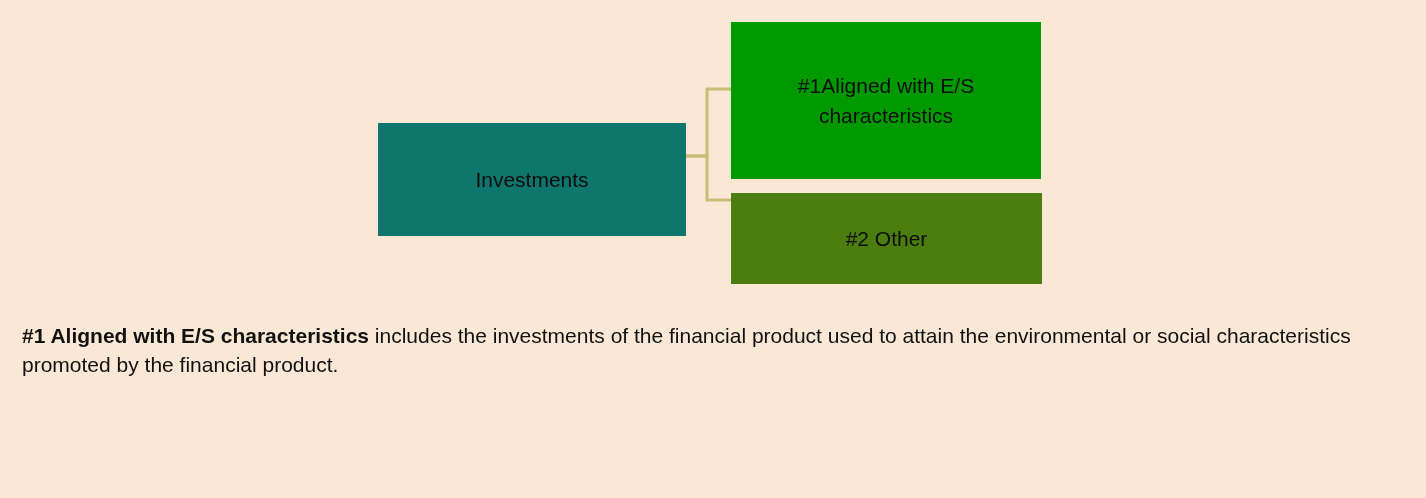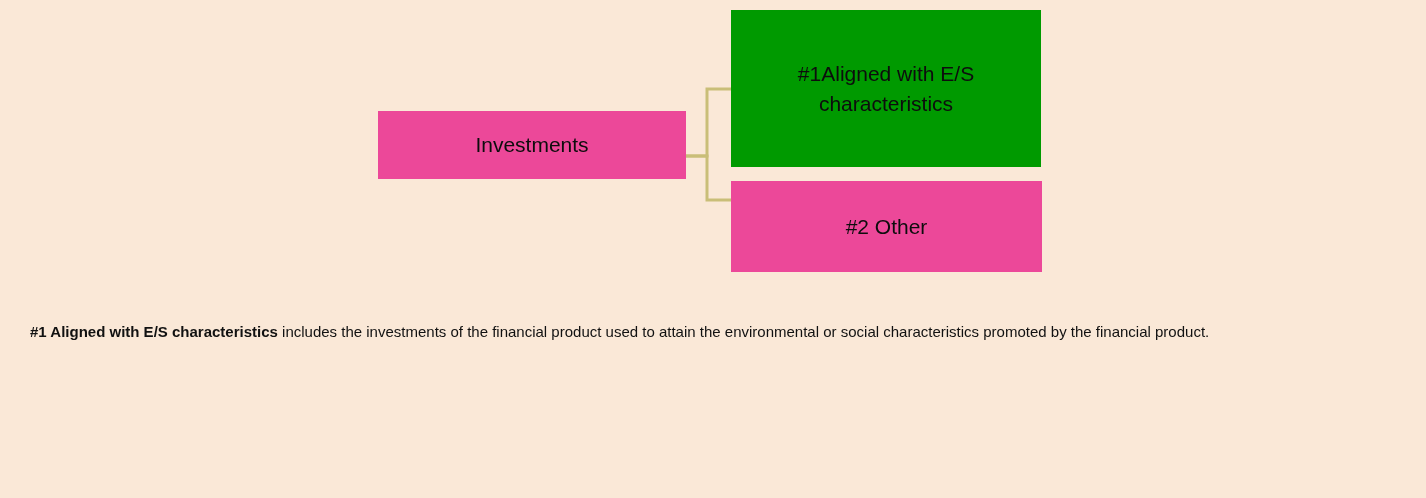--- a/index.html
+++ b/index.html
@@ -43,59 +43,60 @@
     box-sizing: border-box;
     display: flex;
     align-items: center;
     justify-content: center;
     text-align: center;
     color: #0D0D0D;
     font-family: "Liberation Sans", sans-serif;
     font-size: 21px;
     line-height: 1.42;
     padding: 4px 10px;
+    margin-top: 12px;
   }
 
   #node-investments {
     left: 378px;
     top: 111px;
     width: 308px;
-    height: 68px;
-    background: #ec4899;
+    height: 113px;
+    background: #0f766e;
   }
 
   #node-aligned {
     left: 731px;
     top: 10px;
     width: 310px;
     height: 157px;
     background: #009A00;
   }
 
   #node-other {
     left: 731px;
     top: 181px;
     width: 311px;
     height: 91px;
-    background: #ec4899;
+    background: #4d7c0f;
   }
 
   
   #footnotes {
     position: absolute;
     left: 22px;
     top: 322px;
     width: 1382px;
   }
   .footnote {
     color: #111111;
     font-family: "Liberation Sans", sans-serif;
-    font-size: 15px;
+    font-size: 21px;
     line-height: 1.36;
-    margin: 0 0 24px 8px;
+    margin: 0 0 24px 0;
   }
   .footnote:last-child {
     margin-bottom: 0;
   }
   .fn-term {
     font-weight: bold;
   }
 </style>
 </head>
 <body>

